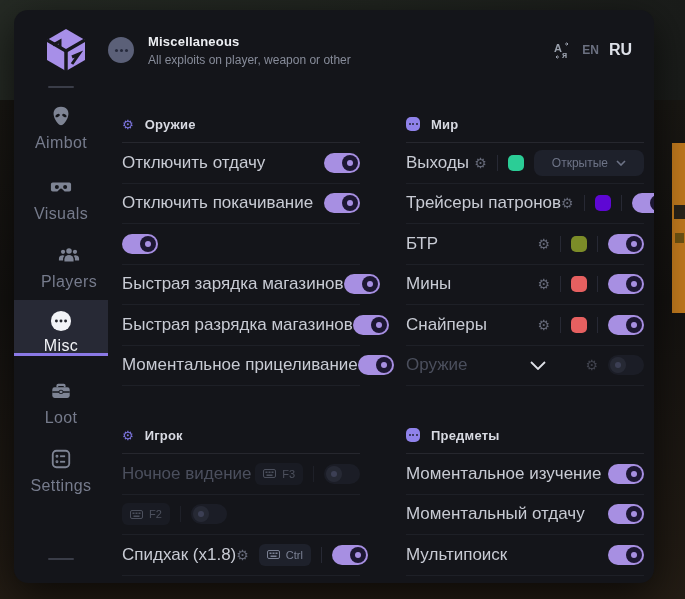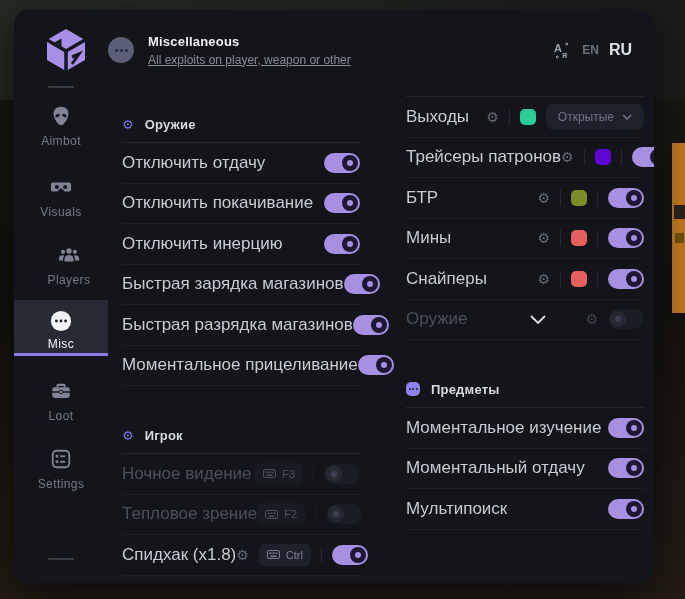--- a/index.html
+++ b/index.html
@@ -30,30 +30,30 @@
     background:#3a3d48; border-radius:1px; }
 
   
   .header { position:absolute; left:94px; top:0; right:0; height:80px;
     display:flex; align-items:center; }
   .avatar { width:26px; height:26px; border-radius:50%; background:#5b6078;
     display:flex; align-items:center; justify-content:center; gap:2px; flex:none; }
   .avatar i { width:3px; height:3px; border-radius:50%; background:#262a3c; }
   .header-titles { margin-left:14px; }
   .header-title { font-size:13px; font-weight:bold; color:#eceef2; letter-spacing:.2px; }
-  .header-sub { font-size:12px; color:#878c9a; margin-top:4px;text-decoration:underline; }
+  .header-sub { font-size:12px; color:#878c9a; margin-top:4px; }
   .header-spacer { flex:1; }
   .lang { display:flex; align-items:center; gap:10px; margin-right:22px; }
   .lang-en { font-size:12px; font-weight:bold; color:#6b7080; cursor:default; }
   .lang-ru { font-size:16px; font-weight:bold; color:#dde0e8; }
 
   
   .nav-item { position:absolute; left:0; width:94px; text-align:center; color:#80859a; }
   .nav-item .nav-icon { display:flex; justify-content:center; }
-  .nav-item .nav-label { font-size:12px; margin-top:7px; letter-spacing:.4px; color:#767b8c; }
+  .nav-item .nav-label { font-size:16px; margin-top:7px; letter-spacing:.4px; color:#767b8c; }
   .nav-aimbot { top:95px; } .nav-visuals { top:166px; } .nav-players { top:234px;padding-left:16px; }
   .nav-misc { top:290px; height:56px; background:#272935; padding-top:10px;
     border-bottom:3px solid #8b79e6; }
   .nav-misc .nav-label { color:#f2f3f7; margin-top:5px; }
   .nav-loot { top:370px; } .nav-settings { top:438px; }
   .nav-divider { position:absolute; left:34px; top:548px; width:26px; height:2px;
     background:#3a3d48; border-radius:1px; }
 
   
   .col { position:absolute; top:80px; width:238px; }
@@ -84,21 +84,21 @@
   .toggle .knob { position:absolute; top:2px; width:16px; height:16px; border-radius:50%; }
   .toggle.on .knob { right:2px; background:#1d1733; }
   .toggle.on .knob::after { content:""; position:absolute; left:5px; top:5px; width:6px; height:6px;
     border-radius:50%; background:#a78fe2; }
   .toggle.off { background:#212430; }
   .toggle.off .knob { left:2px; background:#363a4b; }
   .toggle.off .knob::after { content:""; position:absolute; left:5px; top:5px; width:6px; height:6px;
     border-radius:50%; background:#5d6384; }
 
   .dropdown { display:flex; align-items:center; gap:8px; background:#1e212b; border-radius:8px;
-    padding:6px 12px; font-size:12px; color:#6d7386; cursor:pointer; }
+    padding:6px 18px; font-size:12px; color:#6d7386; cursor:pointer; }
 
   .hotkey { display:flex; align-items:center; gap:6px; background:#1e212b; border-radius:6px;
     padding:5px 8px; font-size:11px; color:#7b8194; cursor:pointer; }
 
   .radar-chevron { margin-left:62px; margin-right:auto; display:flex; cursor:pointer; }
 </style>
 </head>
 <body>
 
 <div class="bg-top"></div>
@@ -239,21 +239,20 @@
     </div>
     <div class="row">
       <span class="row-label">Отключить покачивание</span>
       <div class="ctrls">
           <div class="toggle on ctrl">
             <div class="knob"></div>
           </div>
         </div>
     </div>
     <div class="row">
-      <span class="row-label">Отключить инерцию</span>
       <div class="ctrls">
           <div class="toggle on ctrl">
             <div class="knob"></div>
           </div>
         </div>
     </div>
     <div class="row">
       <span class="row-label">Быстрая зарядка магазинов</span>
       <div class="ctrls">
           <div class="toggle on ctrl">
@@ -297,21 +296,20 @@
             </svg>
           <span>F3</span>
         </span>
         <div class="vsep ctrl"></div>
         <div class="toggle off ctrl">
             <div class="knob"></div>
           </div>
       </div>
     </div>
     <div class="row disabled">
-      <span class="row-label">Тепловое зрение</span>
       <div class="ctrls">
         <span class="hotkey ctrl">
           <svg width="13" height="9" viewBox="0 0 13 9">
               <rect x="0.5" y="0.5" width="12" height="8" rx="1.5" fill="none" stroke="#7b8194"></rect>
               <rect x="2.5" y="2.5" width="2" height="1.5" fill="#7b8194"></rect>
               <rect x="5.5" y="2.5" width="2" height="1.5" fill="#7b8194"></rect>
               <rect x="8.5" y="2.5" width="2" height="1.5" fill="#7b8194"></rect>
               <rect x="3.5" y="5.5" width="6" height="1.5" fill="#7b8194"></rect>
             </svg>
           <span>F2</span>
@@ -339,20 +337,28 @@
         <div class="vsep ctrl"></div>
         <div class="toggle on ctrl">
             <div class="knob"></div>
           </div>
       </div>
     </div>
   </div>
 
   <div class="col col-right">
 
+    <div class="section-header">
+      <span class="section-dot-icon">
+          <i></i>
+          <i></i>
+          <i></i>
+        </span>
+      <span class="section-title">Мир</span>
+    </div>
     <div class="section-divider"></div>
 
     <div class="row">
       <span class="row-label">Выходы</span>
       <div class="ctrls">
         <span class="gear">⚙</span>
         <div class="vsep"></div>
         <div class="swatch" style="background: rgb(43, 205, 150);"></div>
         <div class="dropdown">
           <span>Открытые</span>

